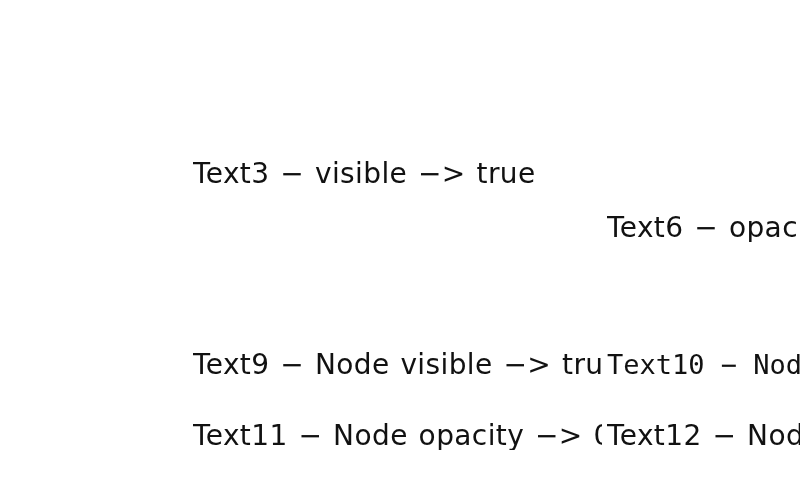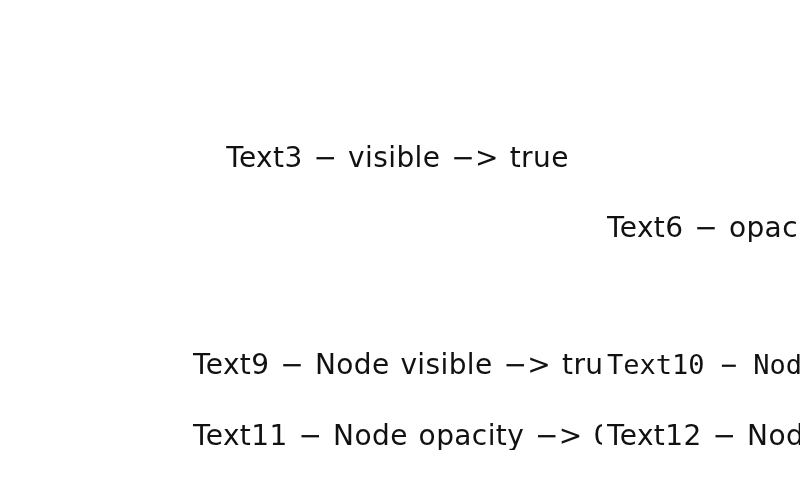--- a/index.html
+++ b/index.html
@@ -29,21 +29,21 @@
   .txt.mono {
     font-family: "DejaVu Sans Mono", monospace;
     font-size: 27px;
     letter-spacing: 0;
     word-spacing: 0;
   }
   
   .col-left  { left: 193px; width: 409px; }
   
   .col-right { left: 607px; width: 193px; }
-  .row-1 { top: 144px; text-align: center; }
+  .row-1 { top: 160px; }
   .row-2 { top: 214px; }
   .row-3 { top: 351px; }
   .row-4 { top: 422px; }
 </style>
 </head>
 <body>
 
 <div class="screen">
 
   <div class="txt col-left row-1">Text3 − visible −&gt; true</div>

